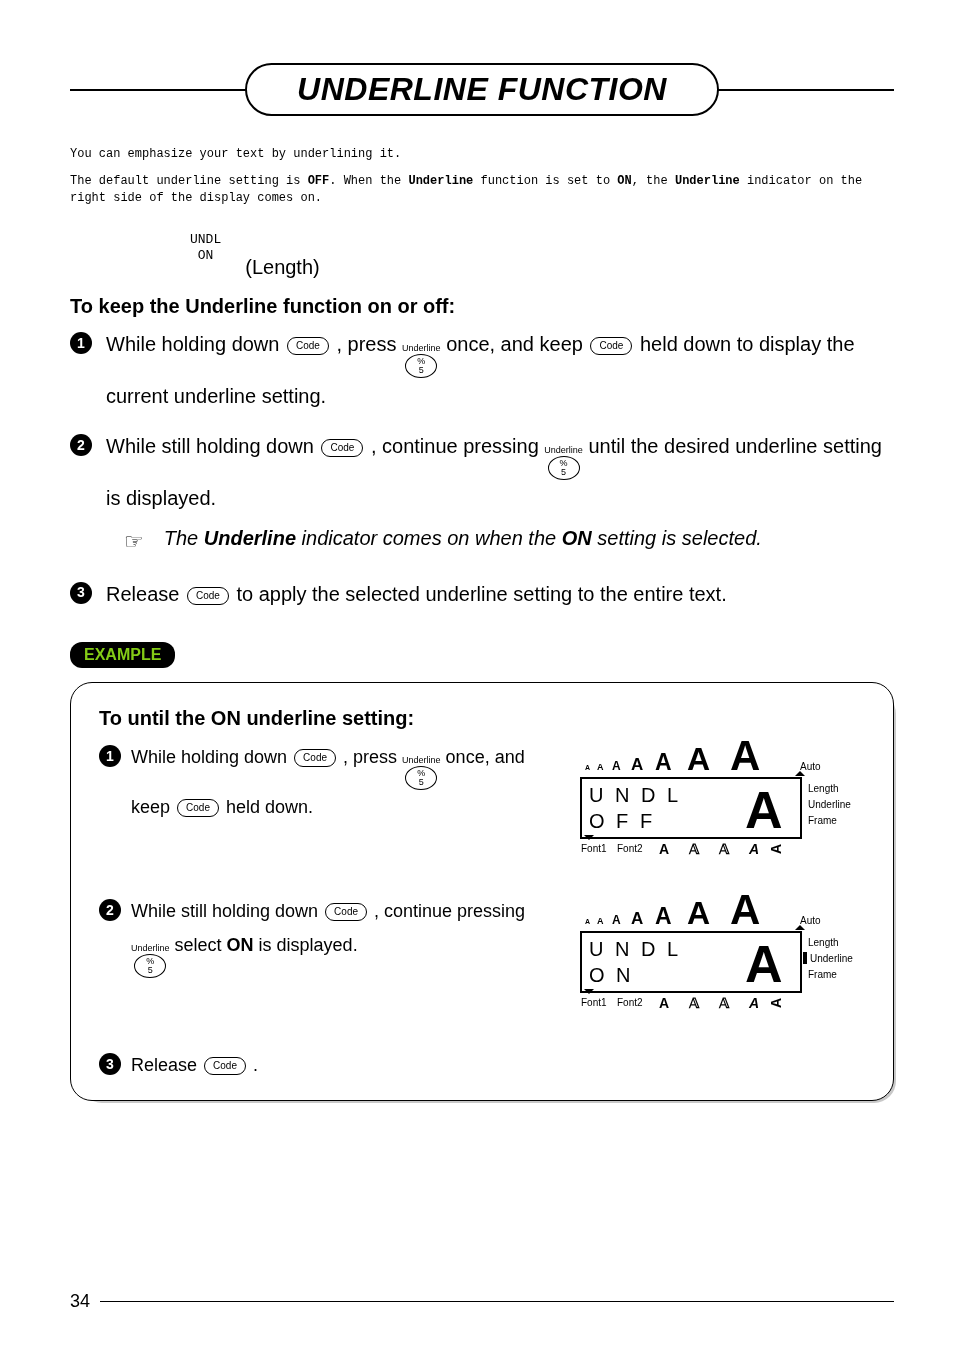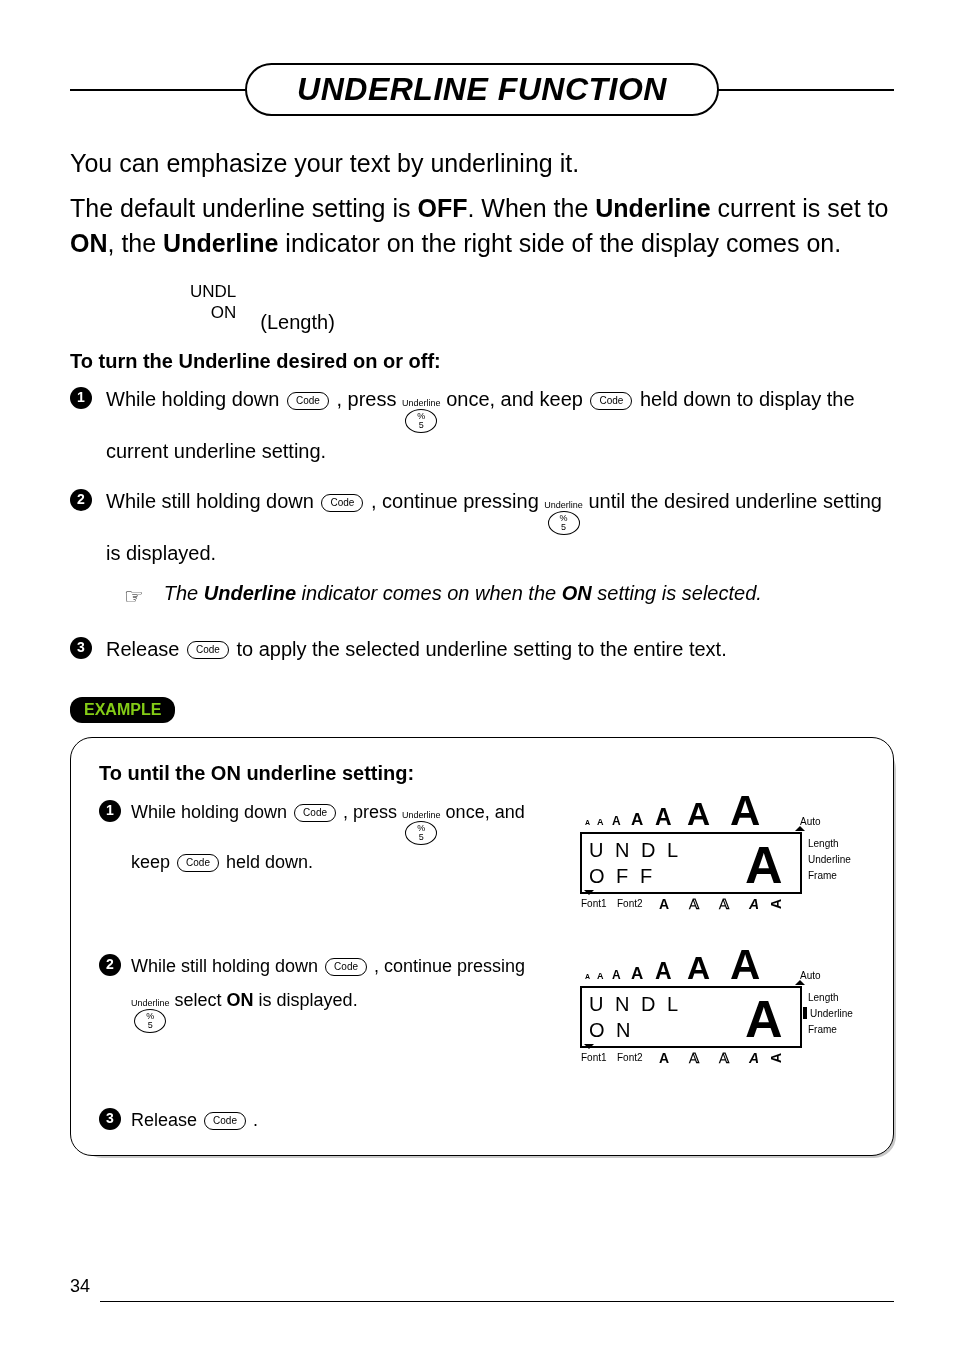--- a/index.html
+++ b/index.html
@@ -37,29 +37,29 @@
     background: #fff;
     border: 2px solid #000;
     border-radius: 40px;
     padding: 6px 50px;
     font-size: 32px;
     font-weight: bold;
     font-style: italic;
     letter-spacing: 0.5px;
     z-index: 1;
   }
-  p { margin: 0 0 6px 0; font-size: 25px; line-height: 1.4; }
+  p { margin: 0 0 6px 0; font-size: 12px; line-height: 1.4; font-family: Liberation Mono, monospace; }
   .intro { margin-bottom: 10px; }
   .sample-row {
     display: flex;
     align-items: center;
     gap: 24px;
     margin: 8px 0 16px 120px;
   }
-  .undl-label { font-size: 17px; line-height: 1.2; white-space: pre-line; text-align: right; }
+  .undl-label { font-size: 13px; line-height: 1.2; white-space: pre-line; text-align: center; font-family: Liberation Mono, monospace; }
   .lcd {
     border: 3px solid #000;
     width: 370px;
     height: 95px;
     display: flex;
     align-items: center;
     justify-content: center;
     font-family: "Arial Black", Arial, sans-serif;
     font-size: 70px;
     font-weight: 900;
@@ -157,21 +157,21 @@
     z-index: 0;
   }
   .ex-title { font-weight: bold; font-size: 20px; margin-bottom: 10px; }
   .ex-row { display: flex; gap: 20px; margin-bottom: 20px; }
   .ex-left { flex: 1; font-size: 18px; line-height: 1.9; display: flex; gap: 10px; }
   .ex-left .bullet-num { margin-top: 5px; }
   .ex-right { width: 290px; flex: 0 0 290px; }
   .device-svg { width: 290px; height: 130px; }
   .page-num {
     position: absolute;
-    bottom: 55px;
+    bottom: 40px;
     left: 70px;
     font-size: 18px;
   }
   .page-num-rule {
     position: absolute;
     bottom: 50px;
     left: 100px;
     right: 60px;
     height: 1px;
     background: #000;
@@ -182,30 +182,30 @@
 
 <div class="page">
 
   <div class="title-banner">
     <div class="line"></div>
     <div class="pill">UNDERLINE FUNCTION</div>
   </div>
 
   <p class="intro">You can emphasize your text by underlining it.</p>
   <p class="intro">
-    <span>The default underline setting is </span><span class="bold">OFF</span><span>. When the </span><span class="bold">Underline</span><span> current is set to </span><span class="bold">ON</span><span>, the </span><span class="bold">Underline</span><span> indicator on the right side of the display comes on.</span>
+    <span>The default underline setting is </span><span class="bold">OFF</span><span>. When the </span><span class="bold">Underline</span><span> function is set to </span><span class="bold">ON</span><span>, the </span><span class="bold">Underline</span><span> indicator on the right side of the display comes on.</span>
   </p>
 
   <div class="sample-row">
     <div class="undl-label">UNDL
 ON</div>
     <div class="sample-word">(Length)</div>
   </div>
 
-  <div class="section-head">To turn the Underline desired on or off:</div>
+  <div class="section-head">To keep the Underline function on or off:</div>
 
   <ul class="step-list">
     <li>
       <span class="bullet-num">1</span>
       <span class="step-body">
         <span>While holding down </span>
         <span class="key-oval">Code</span>
         <span>, press </span>
         <span class="key-stack">
           <span class="label">Underline</span>

